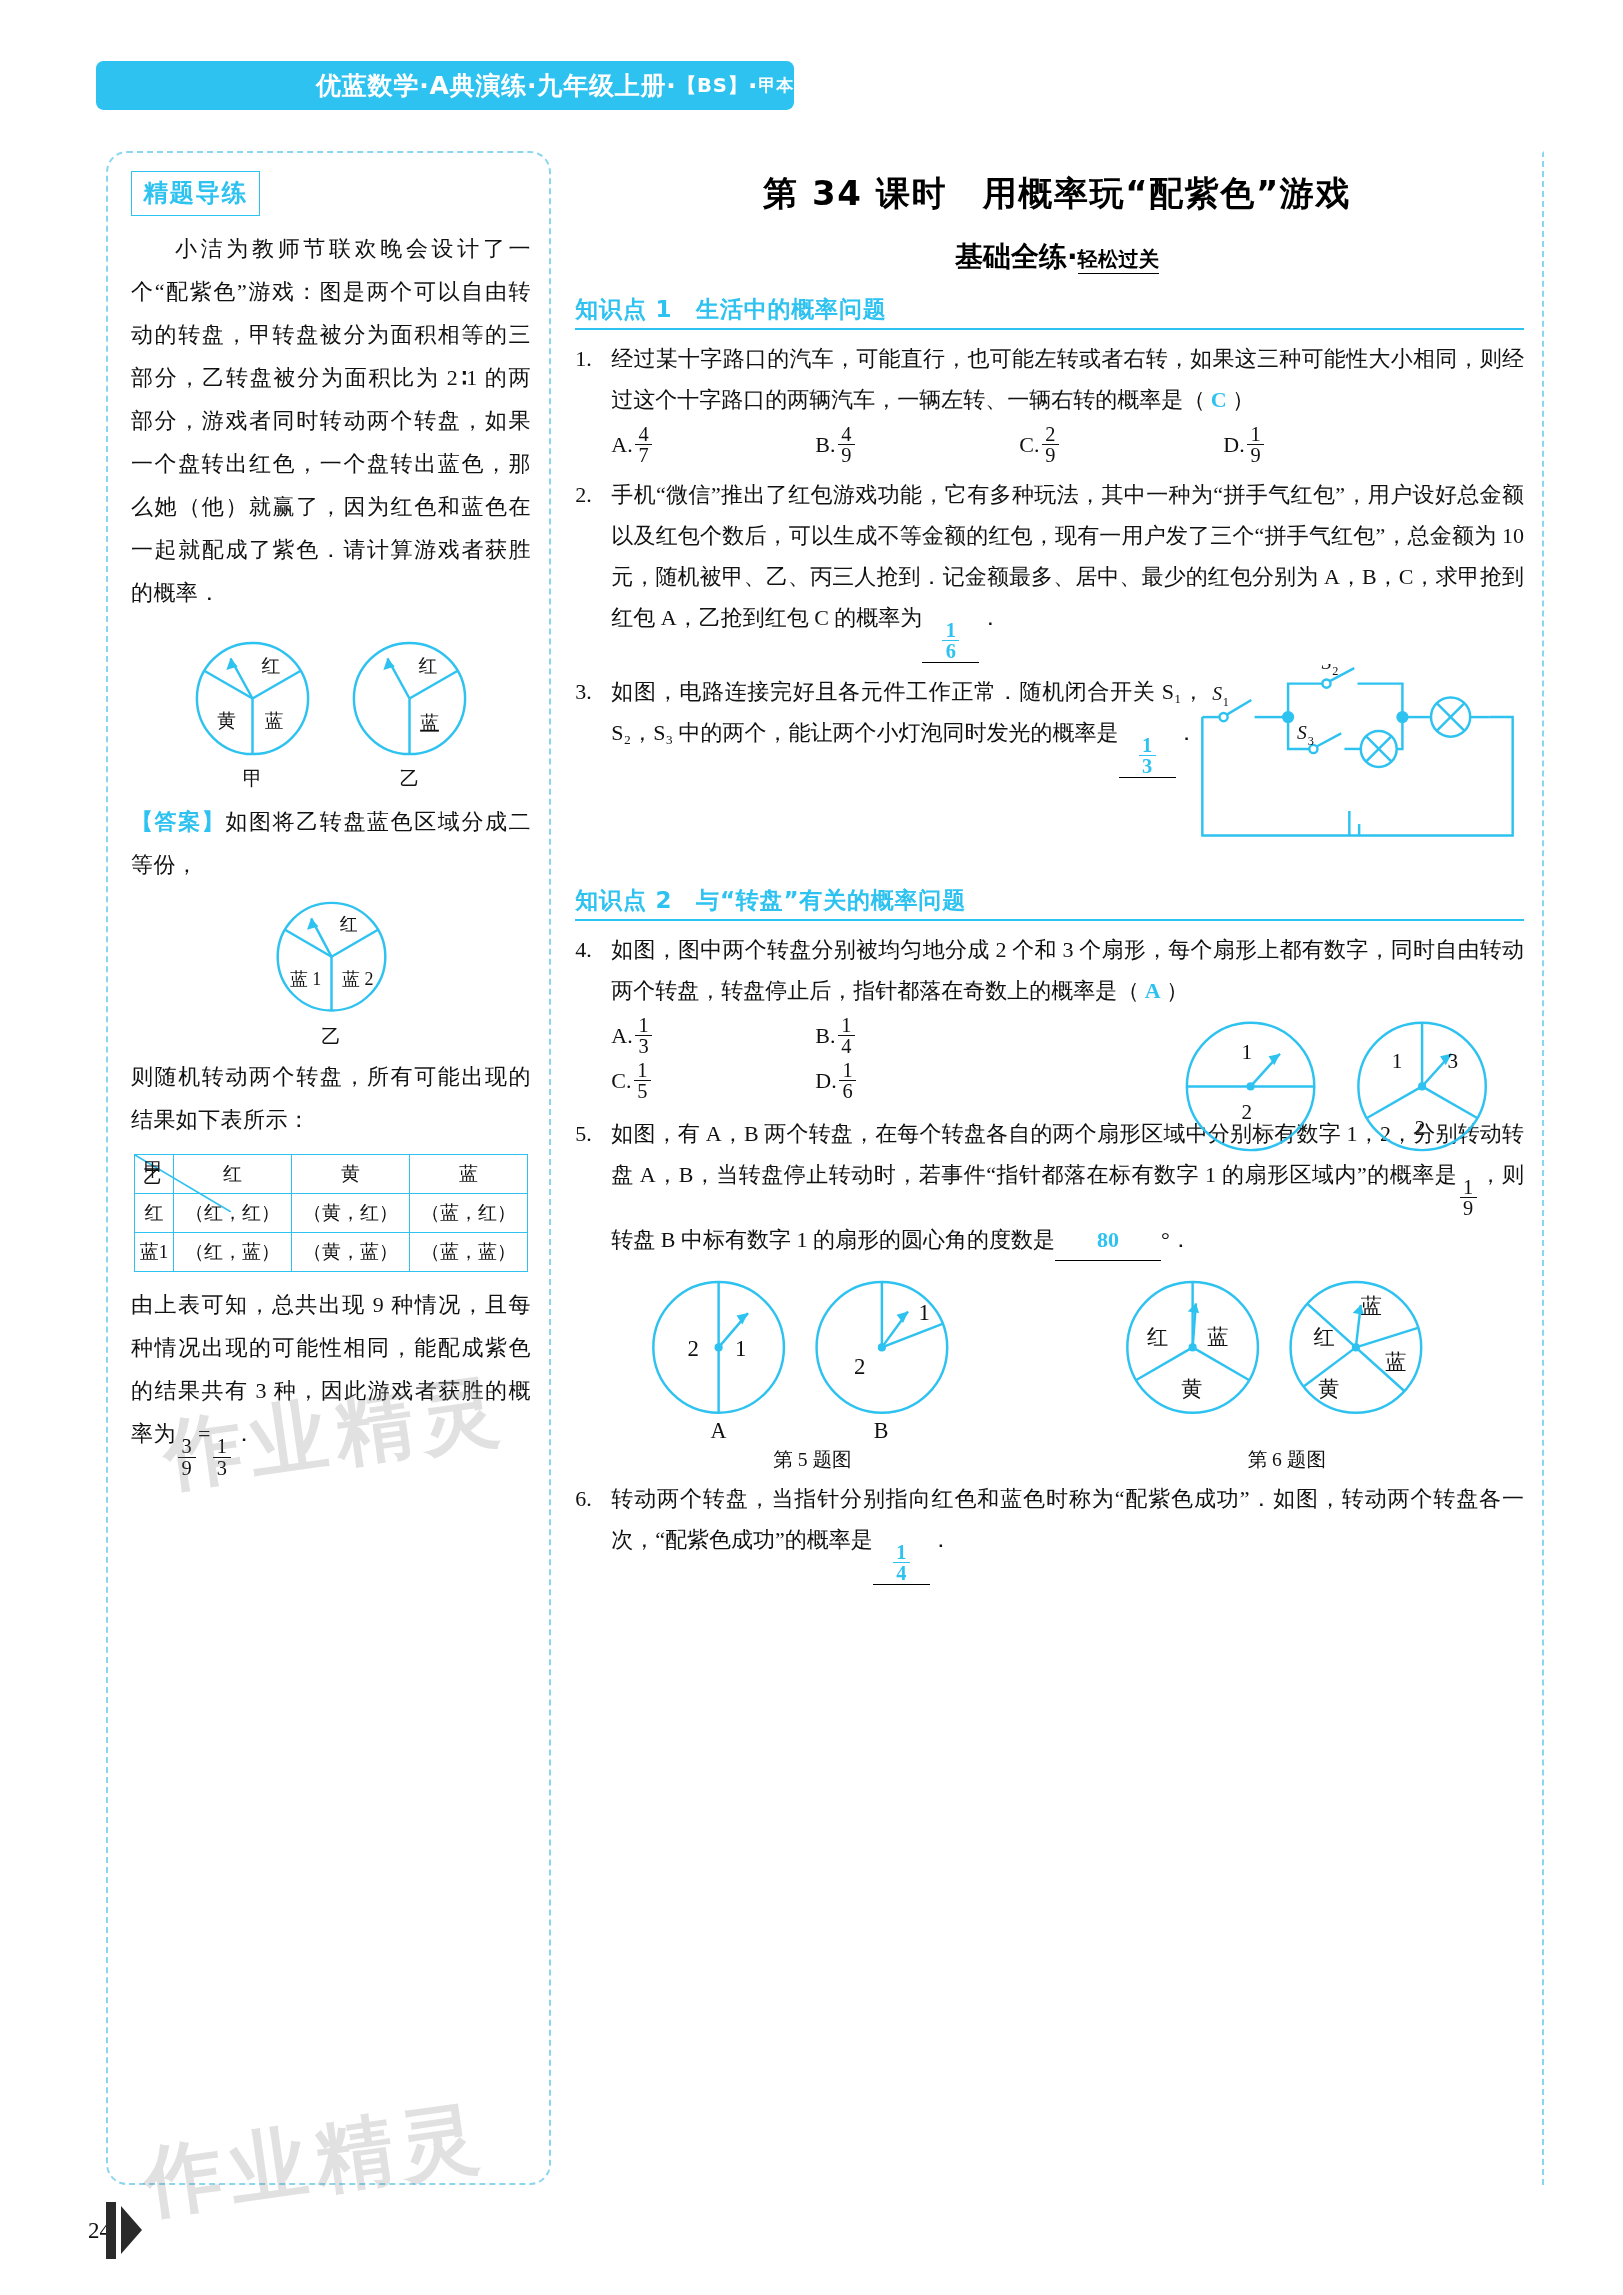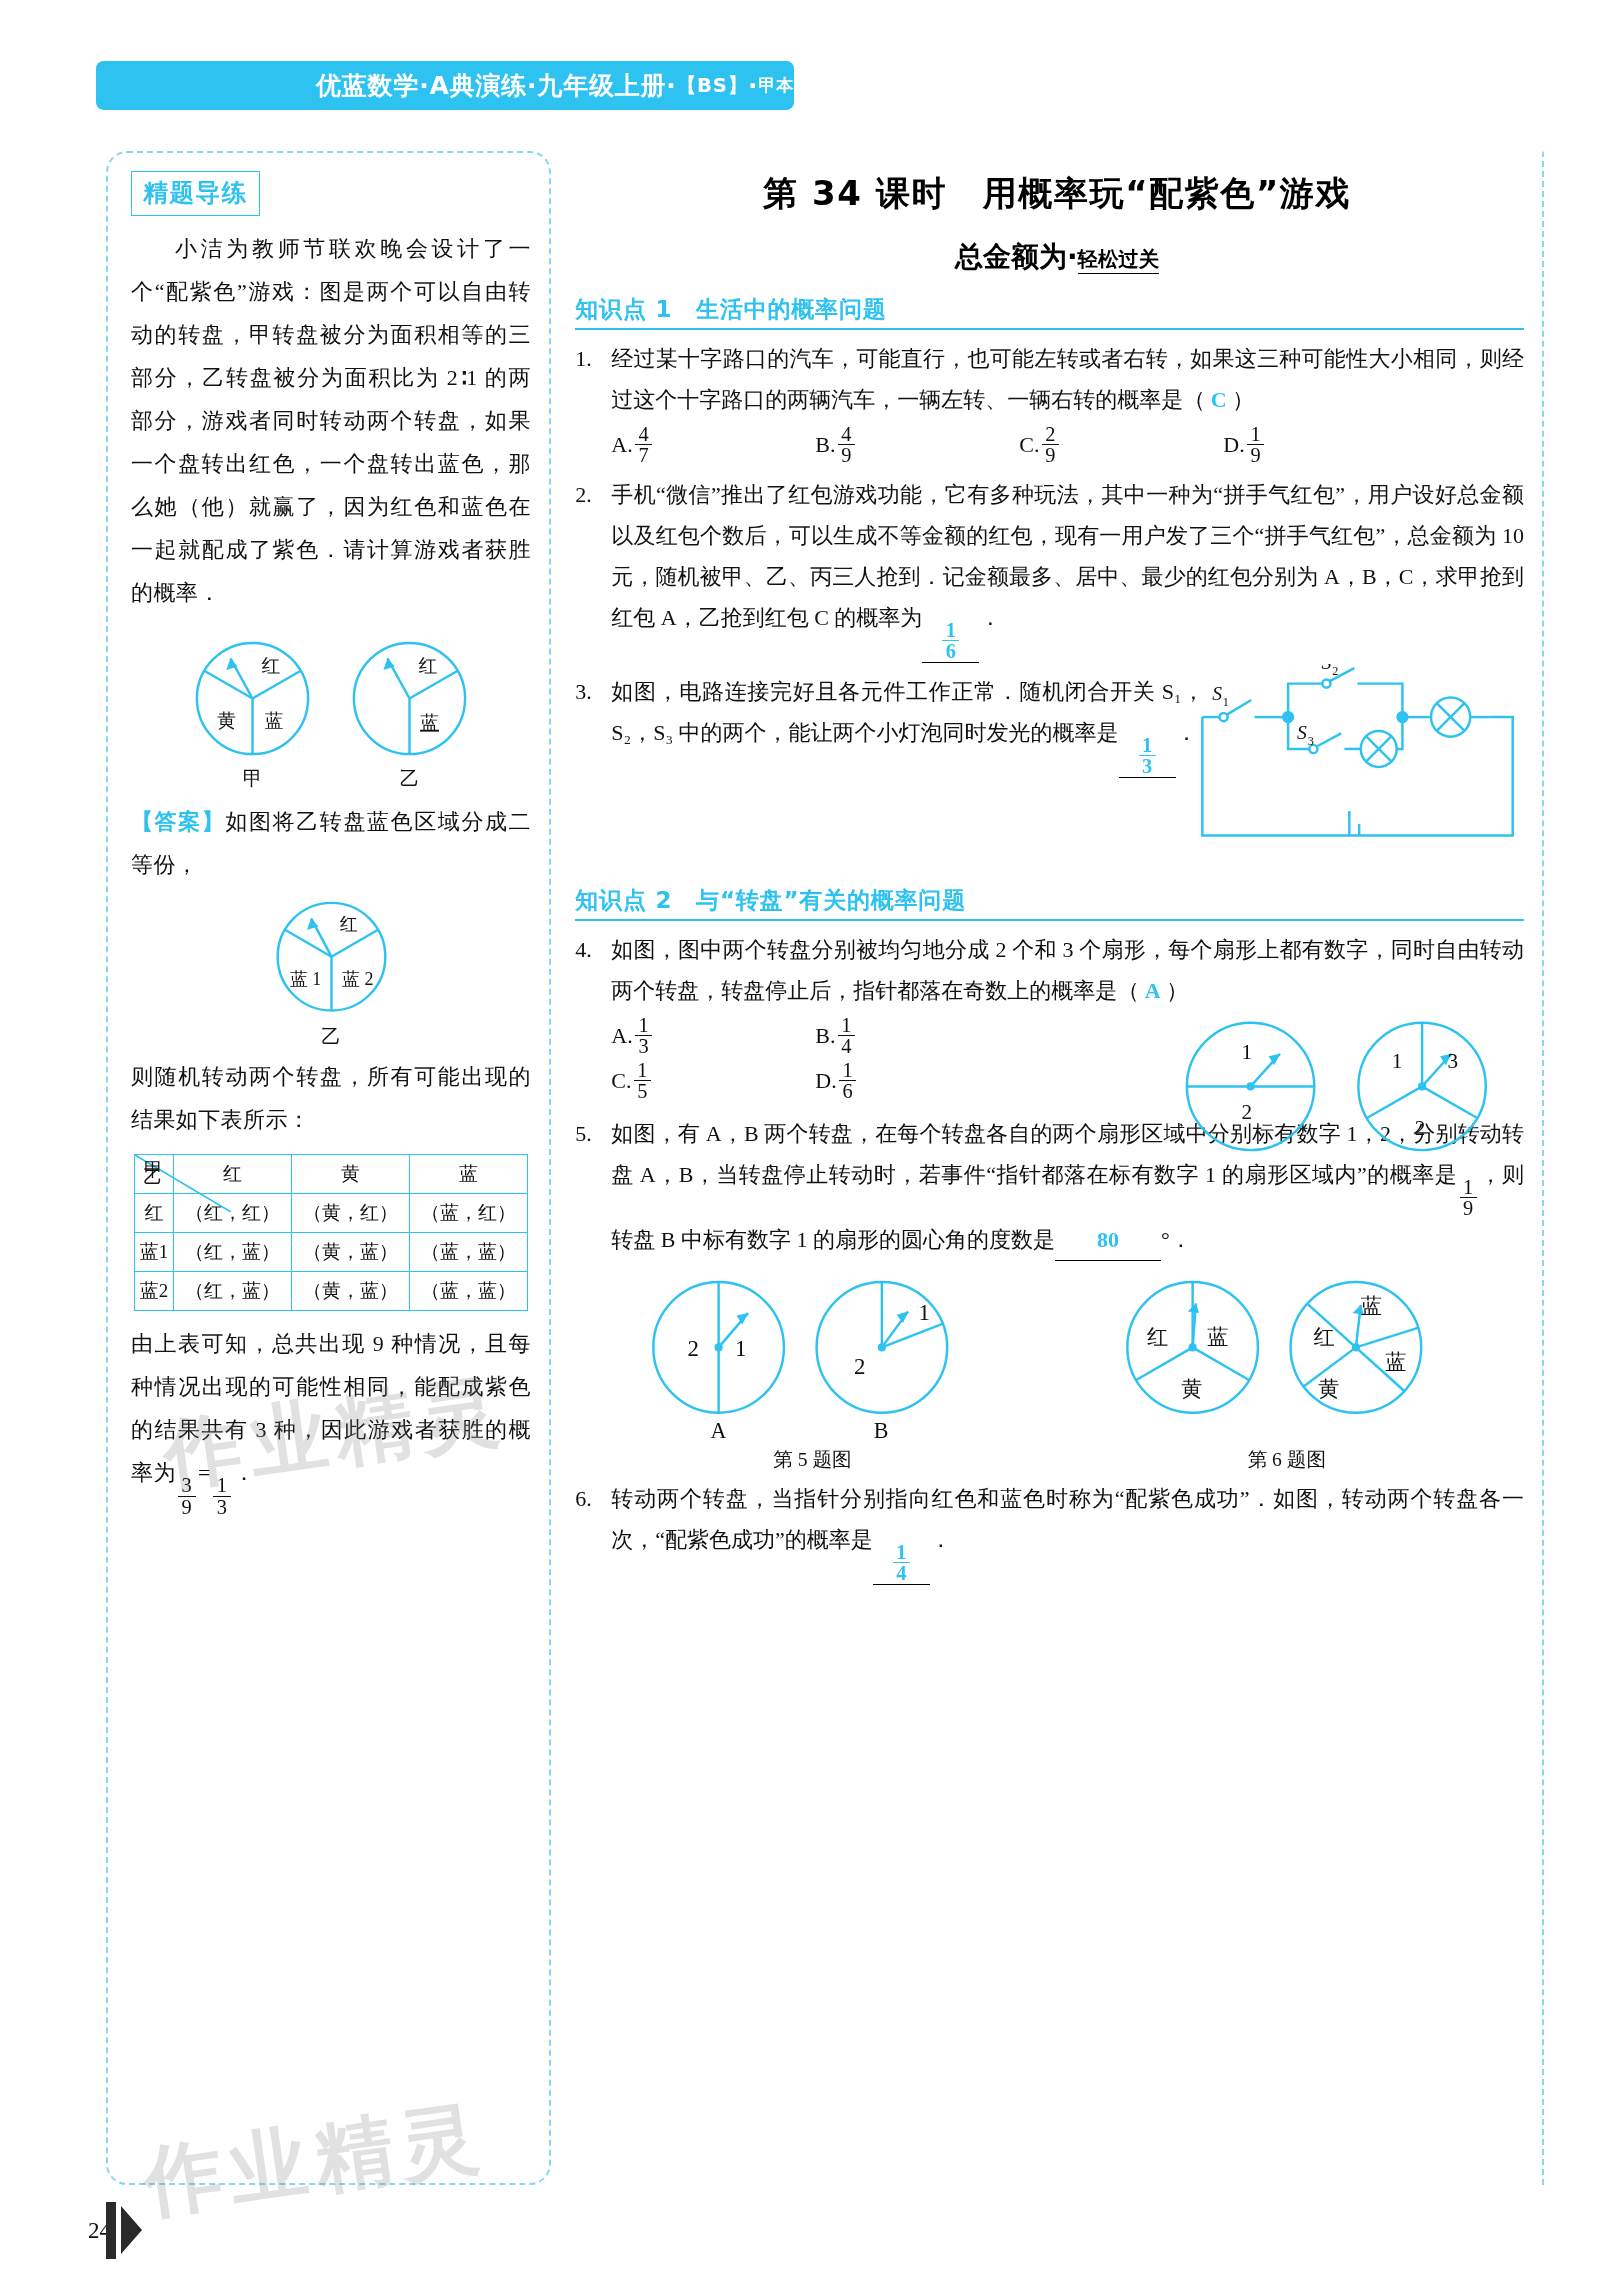--- a/index.html
+++ b/index.html
@@ -223,26 +223,20 @@
           <td>（红，红）</td>
           <td>（黄，红）</td>
           <td>（蓝，红）</td>
         </tr>
         <tr>
           <td>蓝1</td>
           <td>（红，蓝）</td>
           <td>（黄，蓝）</td>
           <td>（蓝，蓝）</td>
         </tr>
-        <tr>
-          <td>蓝2</td>
-          <td>（红，蓝）</td>
-          <td>（黄，蓝）</td>
-          <td>（蓝，蓝）</td>
-        </tr>
       </tbody>
         </table>
 
       <div class="lt" style="margin-top:11.4px;">
         <span>由上表可知，总共出现 9 种情况，且每种情况出现的可能性相同，能配成紫色的结果共有 3 种，因此游戏者获胜的概率为</span><span class="frac">
             <span class="n">3</span>
             <span class="d">9</span>
           </span><span>=</span><span class="frac">
             <span class="n">1</span>
             <span class="d">3</span>
@@ -250,21 +244,21 @@
       </div>
 
     </div>
   </div>
 
   <div class="right-box">
 
     <div class="lesson-title">第 34 课时　用概率玩“配紫色”游戏</div>
 
     <div class="sub-title">
-      <span>总金额为</span><span>·</span><span class="small">轻松过关</span>
+      <span>基础全练</span><span>·</span><span class="small">轻松过关</span>
     </div>
 
     <div style="padding:0 18px 0 3.3px;">
 
       <div class="kp">知识点 1　生活中的概率问题</div>
 
       <div class="q">
         <div class="num">1.</div>
         <div class="body">
           <span>经过某十字路口的汽车，可能直行，也可能左转或者右转，如果这三种可能性大小相同，则经过这个十字路口的两辆汽车，一辆左转、一辆右转的概率是（</span>

